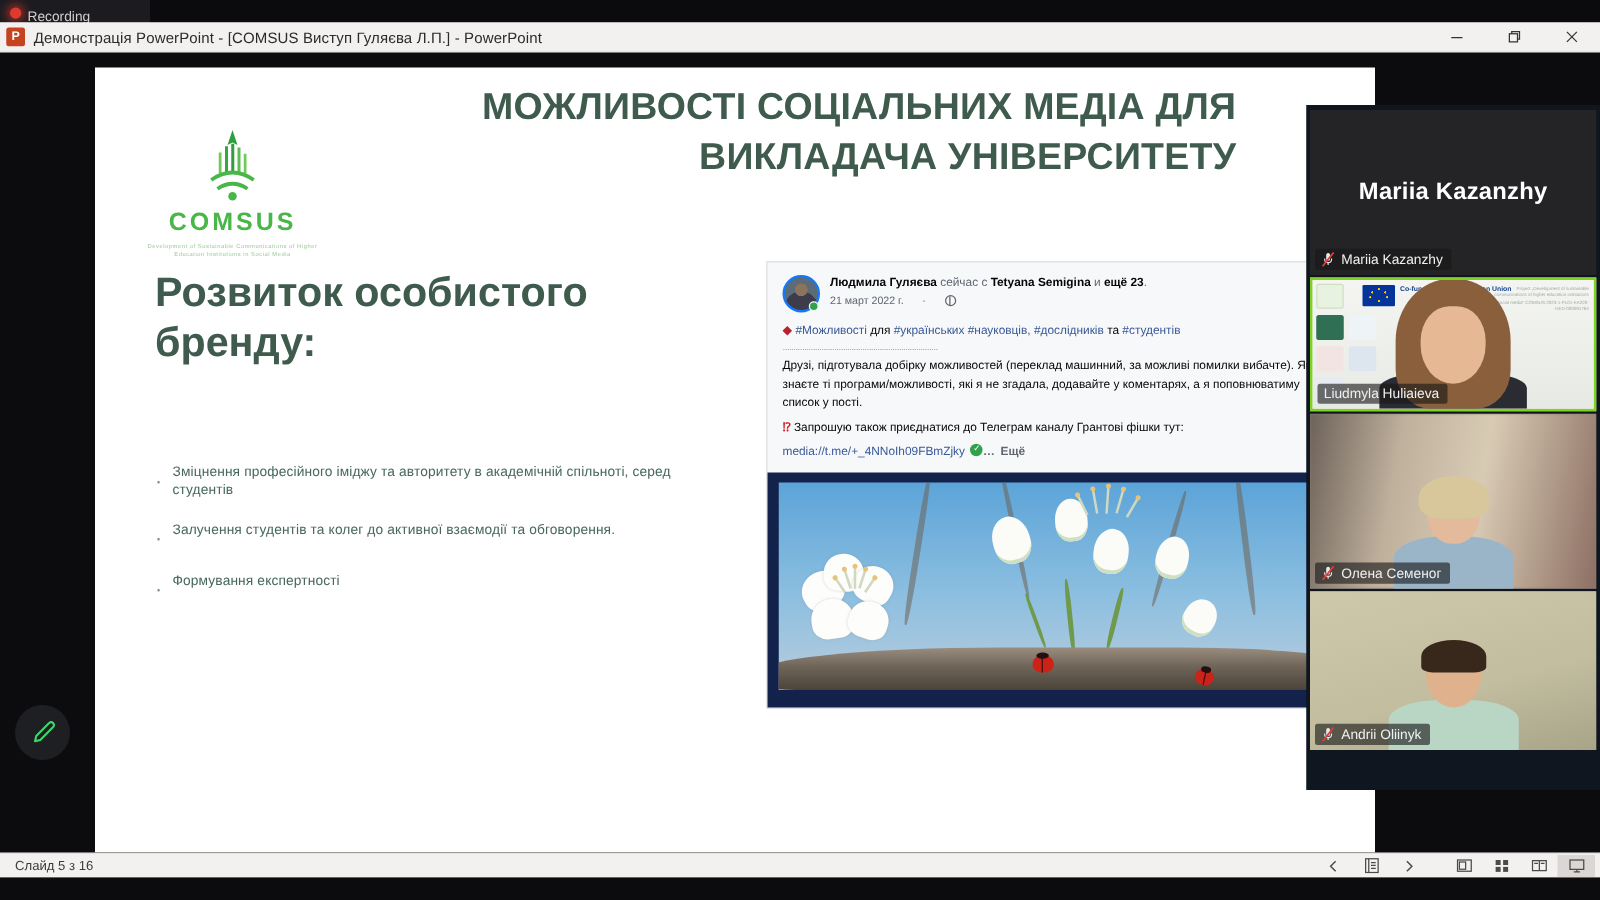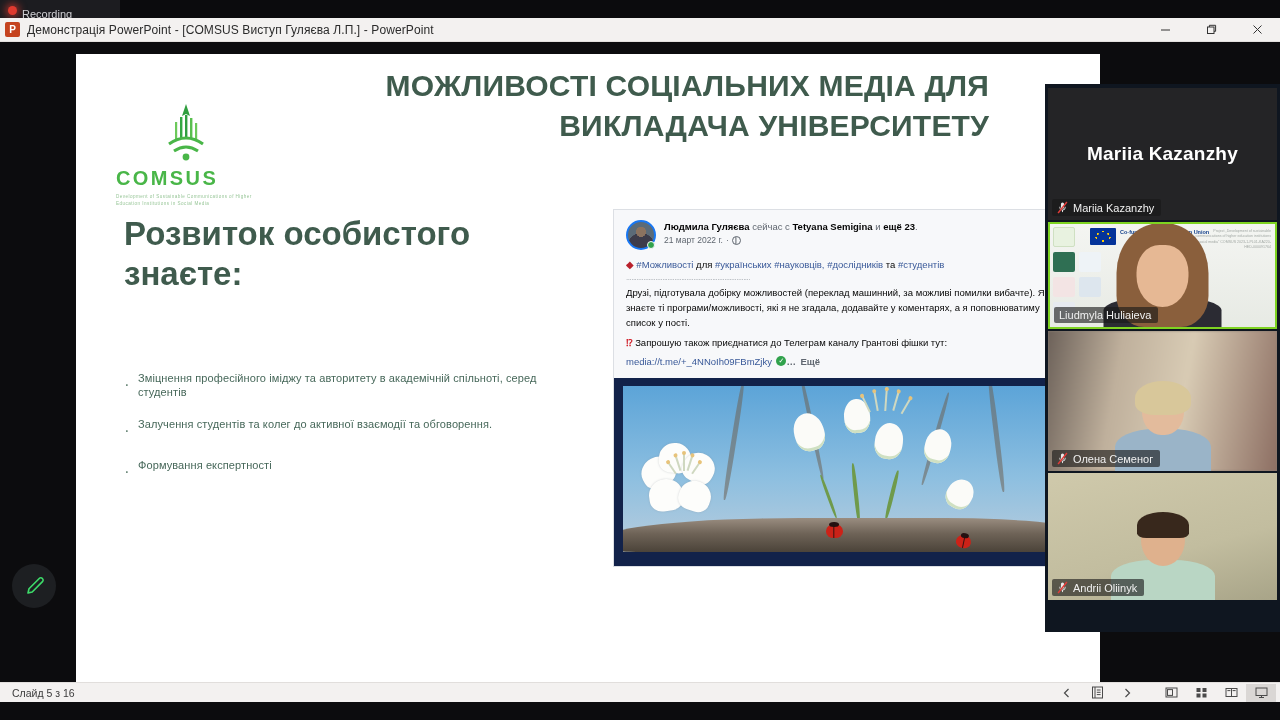--- a/index.html
+++ b/index.html
@@ -55,21 +55,21 @@
   
   #slide-area {
     flex:1; background:#0c0c0e; position:relative; overflow:hidden;
   }
   #slide {
     position:absolute; left:76px; top:12px; width:1024px; height:628px;
     background:#ffffff; overflow:hidden;
   }
 
   
-  #logo-block { position:absolute; left:40px; top:48px; width:140px; text-align:left; }
+  #logo-block { position:absolute; left:40px; top:48px; width:140px; text-align:center; }
   #logo-mark { height:62px; display:flex; align-items:flex-end; justify-content:center; }
   #logo-word {
     color:#49b648; font-size:20px; font-weight:bold; letter-spacing:2.4px;
     margin-top:3px; font-family:"Liberation Sans", sans-serif;
   }
   #logo-tagline {
     color:#9ac79a; font-size:4.6px; line-height:1.62; letter-spacing:.45px;
     margin-top:3px; text-transform:none;
   }
 
@@ -107,21 +107,21 @@
     background:#5b6b78; border:2px solid #1877f2;
     background-image:radial-gradient(circle at 50% 38%, #8b7360 0 24%, transparent 25%),
                      radial-gradient(circle at 50% 95%, #3d3c4a 0 48%, transparent 49%);
   }
   #fb-avatar .online {
     position:absolute; right:-1px; bottom:-1px; width:8px; height:8px;
     border-radius:50%; background:#31a24c; border:1.5px solid #f7f8fa;
   }
   #fb-namerow { font-size:9.5px; color:#606770; line-height:1.45; }
   #fb-namerow b { color:#050505; }
-  #fb-meta { font-size:8.5px; color:#606770; display:flex; align-items:flex-end; gap:3px; margin-top:1px; }
+  #fb-meta { font-size:8.5px; color:#606770; display:flex; align-items:flex-end; gap:15px; margin-top:1px; }
   #fb-meta .globe {
     width:9px; height:9px; border-radius:50%; border:1.2px solid #606770;
     display:inline-block; position:relative;
   }
   #fb-meta .globe::after {
     content:""; position:absolute; left:50%; top:0; width:1.2px; height:100%;
     background:#606770; transform:translateX(-50%);
   }
 
   #fb-body { padding:0 12px 9px 12px; }
@@ -348,21 +348,21 @@
             <path d="M14 49 Q26 41 38 49" stroke="#49b648" stroke-width="3" fill="none"></path>
             <circle cx="26" cy="55" r="3.4" fill="#49b648"></circle>
           </svg>
         </div>
         <div id="logo-word">COMSUS</div>
         <div id="logo-tagline">Development of Sustainable Communications of Higher Education Institutions in Social Media</div>
       </div>
 
       <div id="slide-title">МОЖЛИВОСТІ СОЦІАЛЬНИХ МЕДІА ДЛЯ ВИКЛАДАЧА УНІВЕРСИТЕТУ</div>
 
-      <div id="heading-brand">Розвиток особистого знаєте:</div>
+      <div id="heading-brand">Розвиток особистого бренду:</div>
 
       <div id="bullets">
         <div class="bullet">
           <div class="dot">·</div>
           <div class="btext">Зміцнення професійного іміджу та авторитету в академічній спільноті, серед студентів</div>
         </div>
         <div class="bullet">
           <div class="dot">·</div>
           <div class="btext">Залучення студентів та колег до активної взаємодії та обговорення.</div>
         </div>

